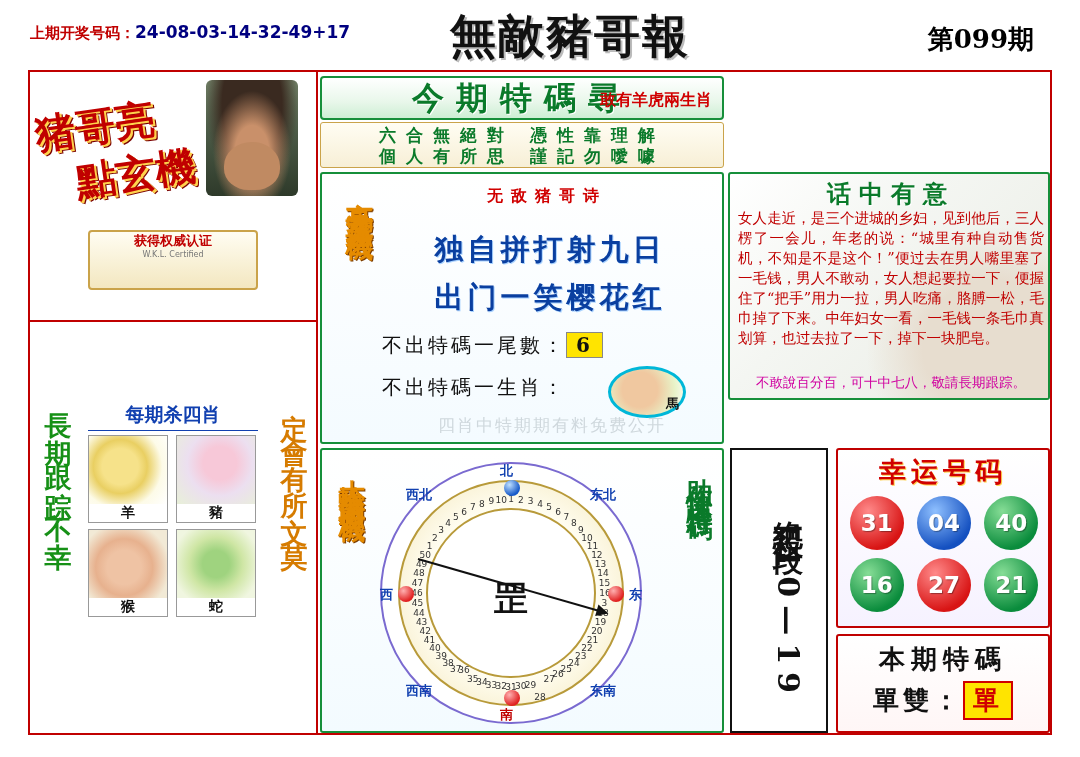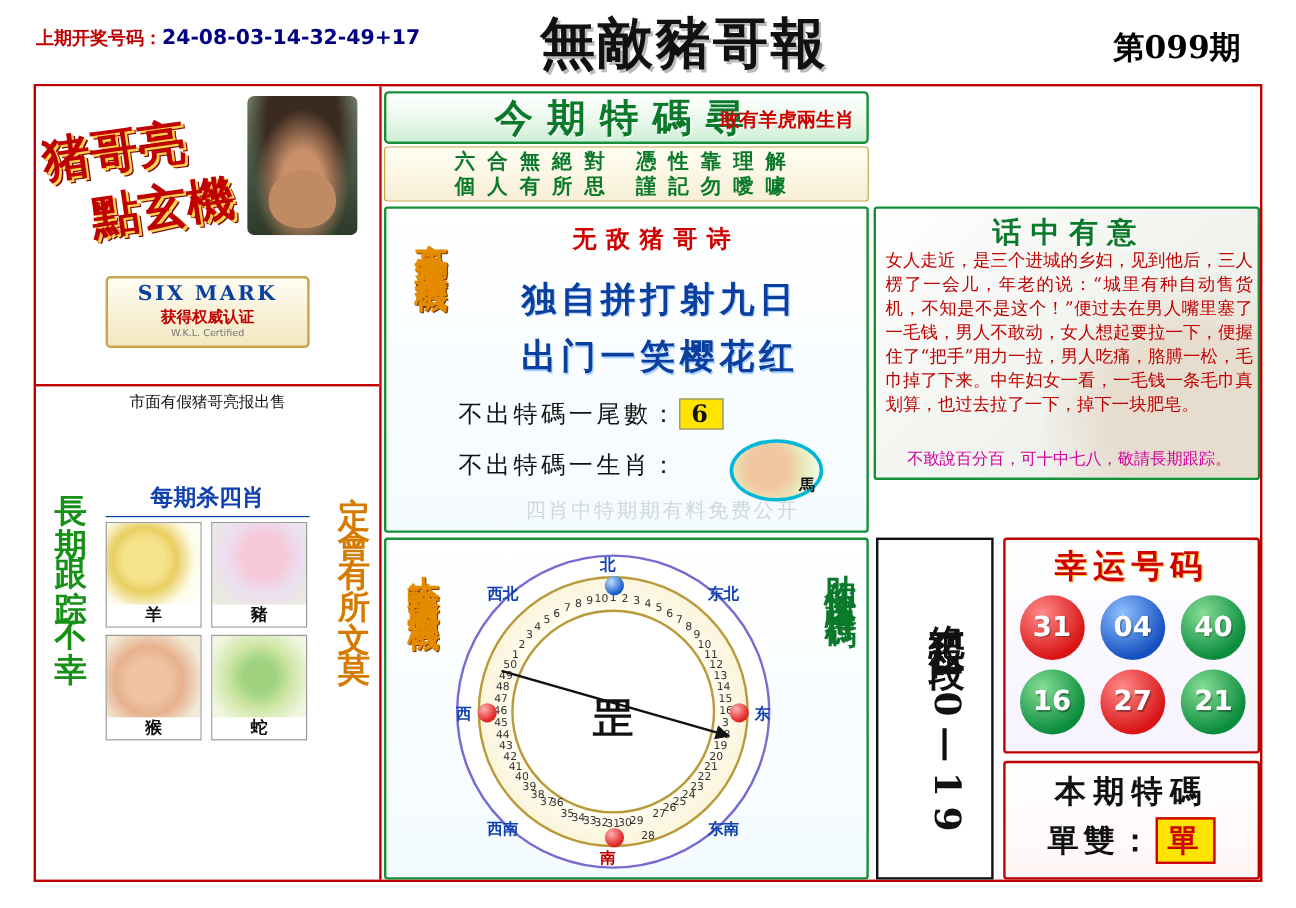--- a/index.html
+++ b/index.html
@@ -172,21 +172,21 @@
   .poem-vert {
     position:absolute; left:4px; top:6px; height:258px; width:52px;
     writing-mode:vertical-rl;
     font-size:28px; font-weight:bold; color:#e58b00;
     font-family:"DejaVu Serif",serif;
     letter-spacing:6px;
     text-shadow:1px 1px 0 #7a3b00;
   }
   .poem-title {
     position:absolute; left:60px; top:12px; width:330px; text-align:center;
-    font-size:20px; font-weight:bold; color:#d00000;
+    font-size:16px; font-weight:bold; color:#d00000;
     font-family:"DejaVu Serif",serif; letter-spacing:8px;
   }
   .poem-l1, .poem-l2 {
     position:absolute; left:60px; width:336px; text-align:center;
     font-size:29px; font-weight:bold; color:#0a3fa0;
     font-family:"DejaVu Serif",serif; letter-spacing:4px;
     text-shadow:1px 1px 0 #aad3ff;
   }
   .poem-l1 { top:56px; }
   .poem-l2 { top:104px; }
@@ -405,28 +405,26 @@
   <div class="frame"></div>
 
   <div class="col-left">
     <div class="logo-box">
       <div class="logo-text">
         <span class="l1">猪哥亮</span>
         <span class="l2">點玄機</span>
       </div>
       <div class="photo"></div>
       <div class="cert">
-        <div class="c1">SIX MARK</div>
         <div class="c2">获得权威认证</div>
         <div class="c3">W.K.L. Certified</div>
       </div>
     </div>
 
     <div class="notice">
-      <div>市面有假猪哥亮报出售</div>
     </div>
 
     <div class="vtext v-left">長期跟踪不幸</div>
     <div class="vtext v-right">定會有所文莫</div>
 
     <div class="kill4">
       <div class="k-title">每期杀四肖</div>
       <div class="zgrid">
         <div class="zcell">
           <div class="art art-a"></div>

